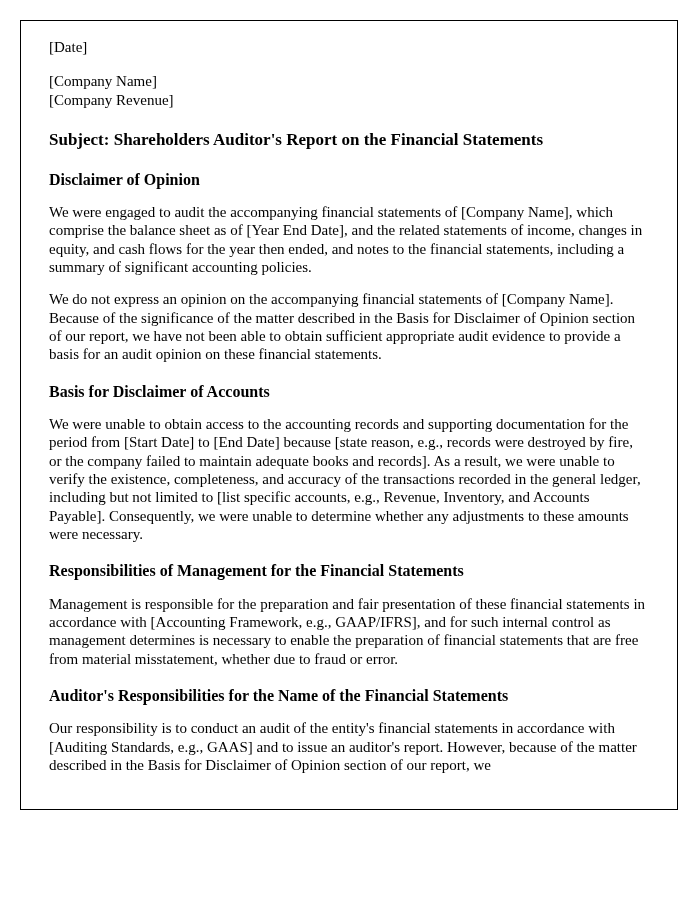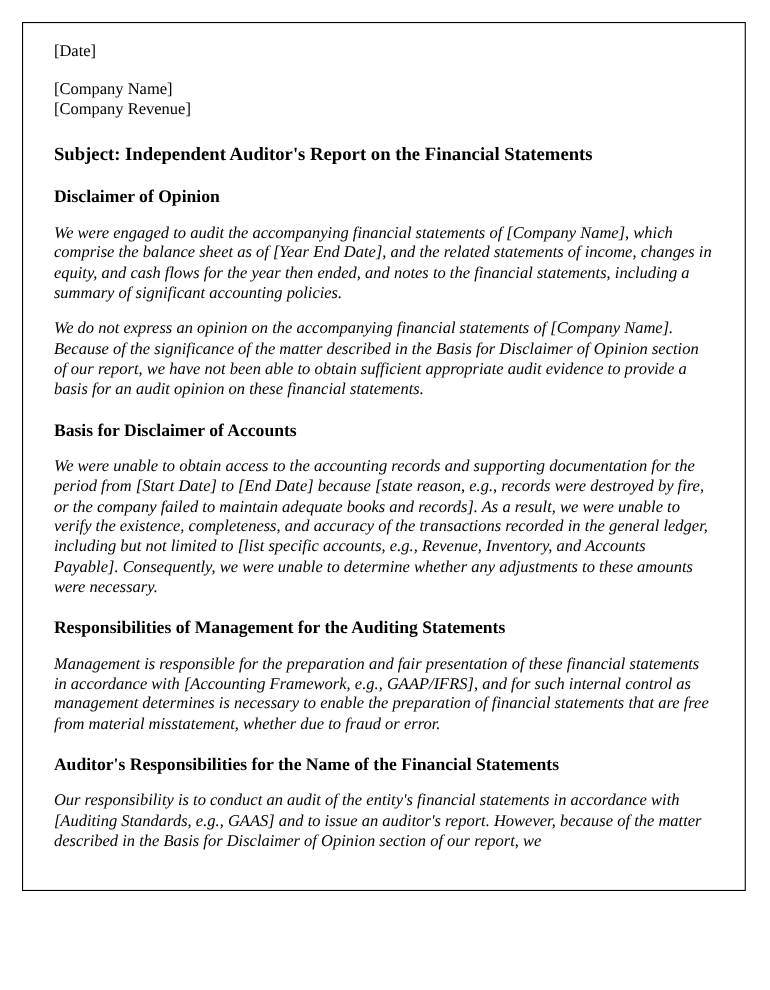--- a/index.html
+++ b/index.html
@@ -37,50 +37,49 @@
     font-weight: bold;
     margin: 21px 0 19px 0;
   }
   .section-heading {
     font-size: 16px;
     font-weight: bold;
     margin: 18px 0 14px 0;
   }
   .para {
     margin: 0 0 14px 0;
-    font-style: italic;
   }
 </style>
 </head>
 <body>
 
 <div class="page">
 
   <p class="date">[Date]</p>
 
   <div class="recipient">
     <p>[Company Name]</p>
     <p>[Company Revenue]</p>
   </div>
 
-  <p class="subject">Subject: Independent Auditor's Report on the Financial Statements</p>
+  <p class="subject">Subject: Shareholders Auditor's Report on the Financial Statements</p>
 
   <div>
     <p class="section-heading">Disclaimer of Opinion</p>
     <p class="para">We were engaged to audit the accompanying financial statements of [Company Name], which comprise the balance sheet as of [Year End Date], and the related statements of income, changes in equity, and cash flows for the year then ended, and notes to the financial statements, including a summary of significant accounting policies.</p>
     <p class="para">We do not express an opinion on the accompanying financial statements of [Company Name]. Because of the significance of the matter described in the Basis for Disclaimer of Opinion section of our report, we have not been able to obtain sufficient appropriate audit evidence to provide a basis for an audit opinion on these financial statements.</p>
   </div>
 
   <div>
     <p class="section-heading">Basis for Disclaimer of Accounts</p>
     <p class="para">We were unable to obtain access to the accounting records and supporting documentation for the period from [Start Date] to [End Date] because [state reason, e.g., records were destroyed by fire, or the company failed to maintain adequate books and records]. As a result, we were unable to verify the existence, completeness, and accuracy of the transactions recorded in the general ledger, including but not limited to [list specific accounts, e.g., Revenue, Inventory, and Accounts Payable]. Consequently, we were unable to determine whether any adjustments to these amounts were necessary.</p>
   </div>
 
   <div>
-    <p class="section-heading">Responsibilities of Management for the Auditing Statements</p>
+    <p class="section-heading">Responsibilities of Management for the Financial Statements</p>
     <p class="para">Management is responsible for the preparation and fair presentation of these financial statements in accordance with [Accounting Framework, e.g., GAAP/IFRS], and for such internal control as management determines is necessary to enable the preparation of financial statements that are free from material misstatement, whether due to fraud or error.</p>
   </div>
 
   <div>
     <p class="section-heading">Auditor's Responsibilities for the Name of the Financial Statements</p>
     <p class="para">Our responsibility is to conduct an audit of the entity's financial statements in accordance with [Auditing Standards, e.g., GAAS] and to issue an auditor's report. However, because of the matter described in the Basis for Disclaimer of Opinion section of our report, we</p>
   </div>
 
 </div>
 

